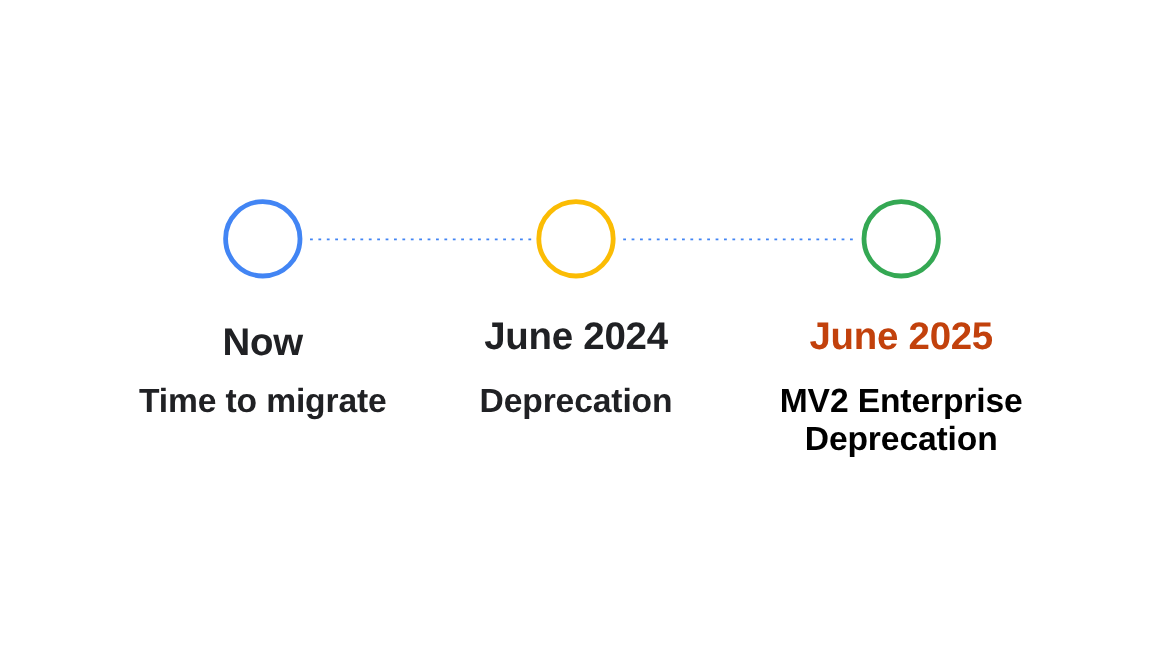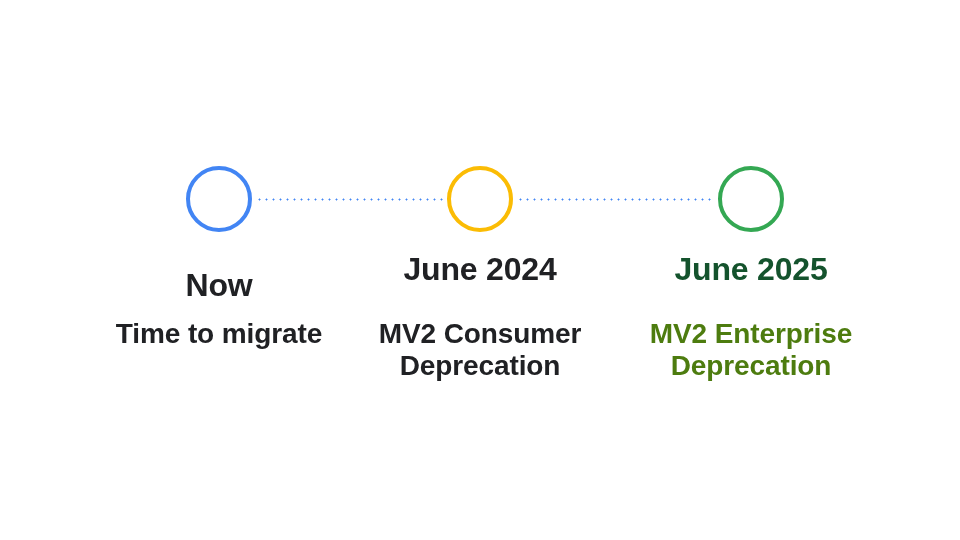--- a/index.html
+++ b/index.html
@@ -64,21 +64,21 @@
     border-style: solid;
     border-width: 4px;
     background: transparent;
     box-sizing: content-box;
   }
 
   .milestone-heading {
     position: absolute;
     left: 0;
     width: 100%;
-    top: 250px;
+    top: 261px;
     font-size: 32px;
     font-weight: bold;
     line-height: 38px;
     letter-spacing: -0.2px;
     color: #202124;
     white-space: nowrap;
   }
 
   .milestone-heading.is-short {
     top: 266px;
@@ -120,29 +120,28 @@
       <span class="subtext-line">Time to migrate</span>
     </div>
   </div>
 
   <div class="milestone" id="milestone-1" style="left: 330px;">
     <div class="marker-slot" style="top: 166px; width: 66px; height: 66px;">
       <span class="marker-ring" id="marker-1" style="border-color: rgb(251, 188, 4); border-width: 4px; width: 58px; height: 58px;"></span>
     </div>
     <div class="milestone-heading" style="color: rgb(32, 33, 36);">June 2024</div>
     <div class="milestone-subtext" style="color: rgb(32, 33, 36);">
-      <span class="subtext-line">MV2 Consumer</span>
       <span class="subtext-line">Deprecation</span>
     </div>
   </div>
 
   <div class="milestone" id="milestone-2" style="left: 601px;">
     <div class="marker-slot" style="top: 166px; width: 66px; height: 66px;">
       <span class="marker-ring" id="marker-2" style="border-color: rgb(52, 168, 83); border-width: 4px; width: 58px; height: 58px;"></span>
     </div>
-    <div class="milestone-heading" style="color: #14532d;">June 2025</div>
-    <div class="milestone-subtext" style="color: #4d7c0f;">
+    <div class="milestone-heading" style="color: #c2410c;">June 2025</div>
+    <div class="milestone-subtext" style="color: #000000;">
       <span class="subtext-line">MV2 Enterprise</span>
       <span class="subtext-line">Deprecation</span>
     </div>
   </div>
 
 </div>
 
 </body></html>

